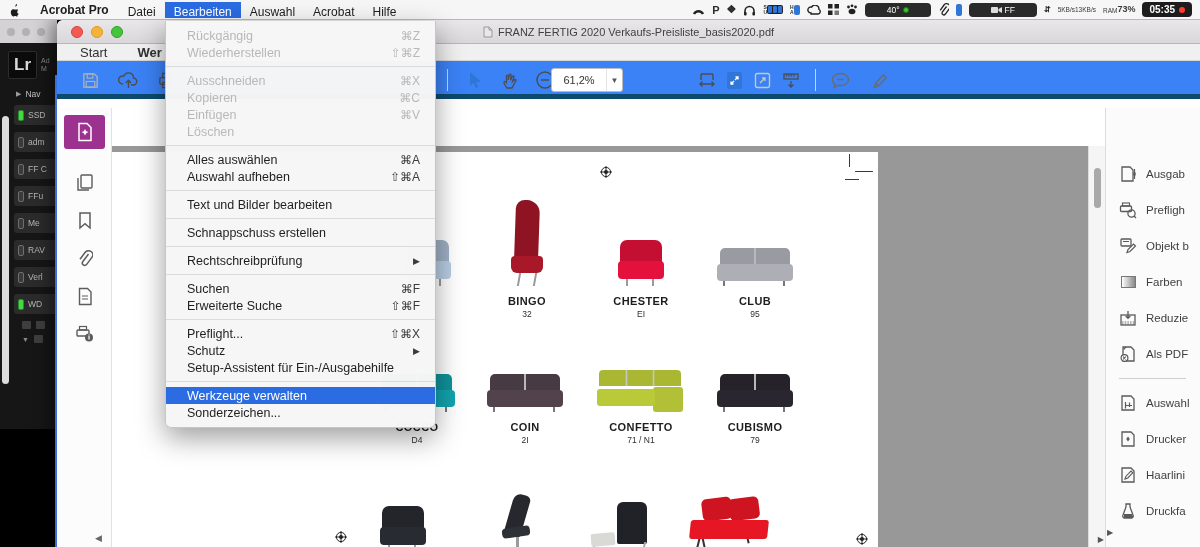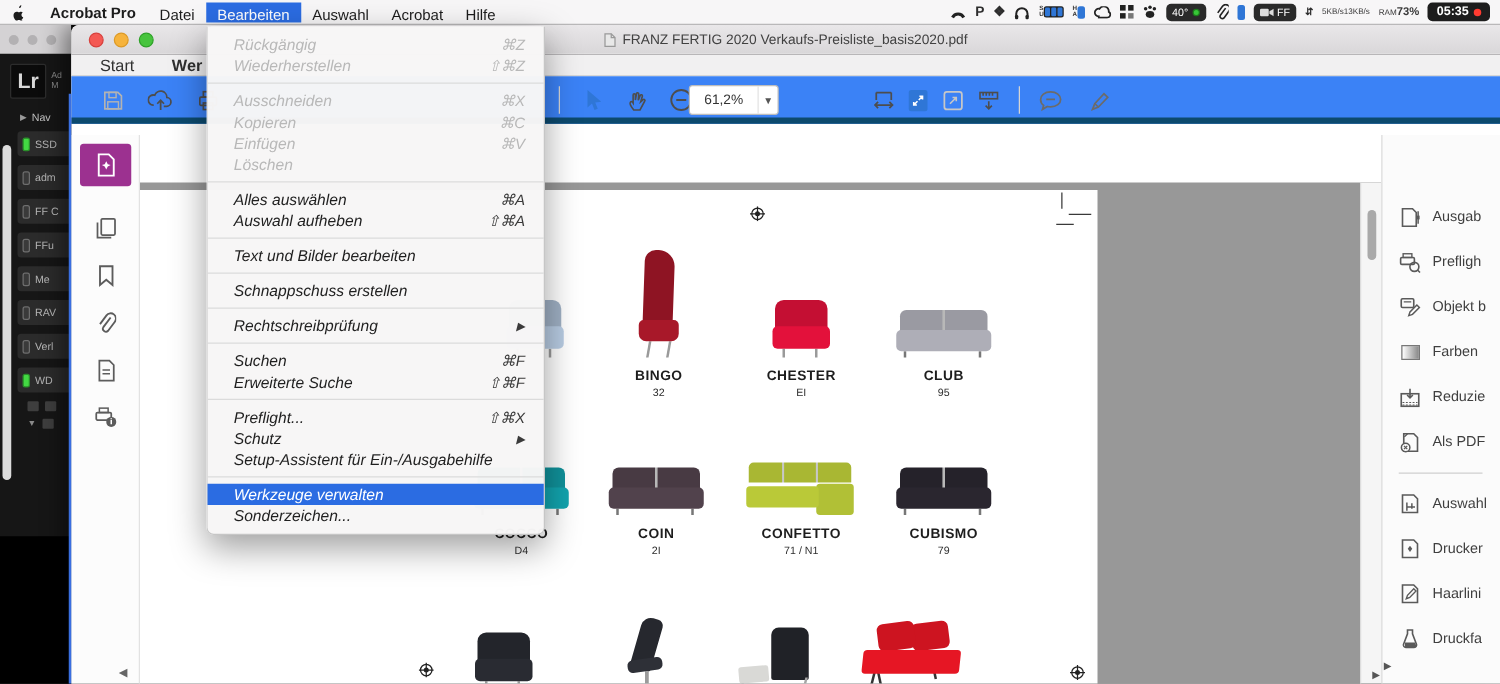--- a/index.html
+++ b/index.html
@@ -10,21 +10,21 @@
   .menubar{position:absolute;left:0;top:0;width:1200px;height:20px;background:#f7f6f7;
     display:flex;align-items:center;font-size:12px;color:#1c1c1c;z-index:90;
     border-bottom:1px solid rgba(0,0,0,.25);}
   .mb-left{display:flex;align-items:center;height:100%;}
   .apple{width:30px;display:flex;justify-content:center;align-items:center;}
   .appname{font-weight:bold;padding:0 10px;}
   .menu-item{padding:0 9px;height:16px;line-height:20px;cursor:default;}
   .menu-item.active{background:var(--c,#2b6ce2);color:#fff;}
   .mb-right{margin-left:auto;display:flex;align-items:center;gap:7px;padding-right:8px;height:100%;}
   .sico{display:flex;align-items:center;justify-content:center;color:#2d2d2d;font-size:11px;font-weight:bold;}
-  .capsule{background:#2a2a2a;color:#fff;border-radius:4px;font-size:8.5px;display:flex;align-items:center;gap:3px;padding:2px 5px;}
+  .capsule{background:#2a2a2a;color:#fff;border-radius:4px;font-size:8.5px;display:flex;align-items:center;gap:3px;padding:2px 22px;}
   .dot{width:6px;height:6px;border-radius:50%;display:inline-block;}
   .dot.green{background:#37c837;border:1px solid #1d7a1d;}
   .dot.red{background:#ff3b30;}
   .mini2{display:flex;flex-direction:row;align-items:flex-end;font-size:6.5px;line-height:7px;color:#3a3a3a;}
   .mini2 b{font-size:9px;line-height:9px;}
   .timecap{background:#1d1d1d;color:#fff;border-radius:4px;font-size:10px;font-weight:bold;display:flex;align-items:center;gap:4px;padding:2px 7px;}
   .vbars{display:flex;flex-direction:column;font-size:5px;line-height:5px;color:#333;align-items:center;}
   .bluebar{width:6px;height:10px;background:#2f76d6;border-radius:2px;}
   .bluecells{width:16px;height:9px;background:#222;border-radius:2px;display:flex;gap:1px;padding:1px;}
   .bluecells i{flex:1;background:#2f76d6;border-radius:1px;}
@@ -138,21 +138,21 @@
   .rlist{padding-top:48px;}
   .rtool{height:36px;display:flex;align-items:center;gap:9px;padding-left:13px;font-size:11.5px;color:#3f3f3f;white-space:nowrap;}
   .rtool .ric{width:18px;height:18px;flex:0 0 auto;display:flex;align-items:center;justify-content:center;}
   .rsep{border-top:1px solid #cfcfcf;margin:6px 14px 6px 13px;}
   .gradsq{width:15px;height:12px;border:1px solid #777;background:linear-gradient(90deg,#fff,#888);}
   .rarrow{position:absolute;left:1px;bottom:10px;font-size:8px;color:#555;}
 
   
   .dropdown{position:absolute;left:165px;top:21px;width:271px;background:rgba(247,246,246,.98);
     border:1px solid #c6c6c6;border-top:none;border-radius:0 0 6px 6px;
-    box-shadow:0 10px 28px rgba(0,0,0,.38);z-index:95;padding:6px 0;font-size:12.5px;color:#1f1f1f;font-style:italic;}
+    box-shadow:0 10px 28px rgba(0,0,0,.38);z-index:95;padding:6px 0;font-size:12.5px;color:#1f1f1f;}
   .mi{display:flex;justify-content:space-between;align-items:center;height:17px;padding:0 15px 0 21px;}
   .mi .sc{color:#3a3a3a;font-size:12px;}
   .mi.disabled,.mi.disabled .sc{color:#b8b8b8;}
   .mi.hl{background:var(--c,#2b6ce2);color:#fff;}
   .mi.hl .sc{color:#fff;}
   .msep{height:1px;background:#dbdbdb;margin:5px 0;}
 </style>
 </head>
 <body>
 

